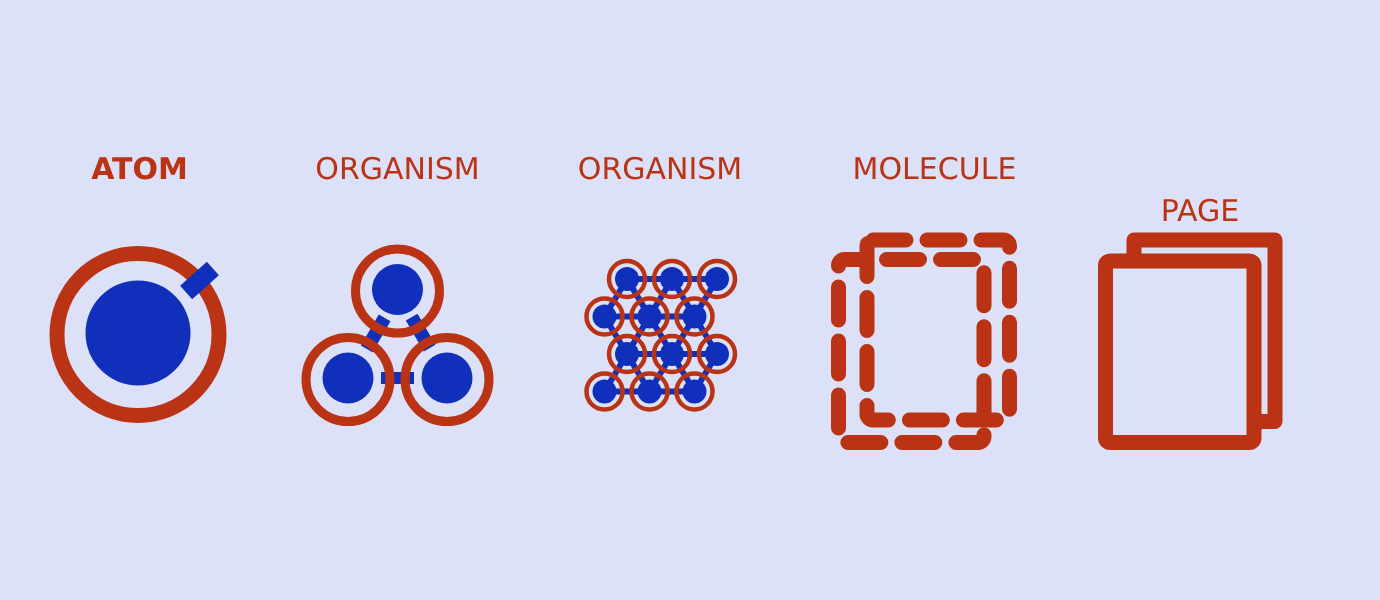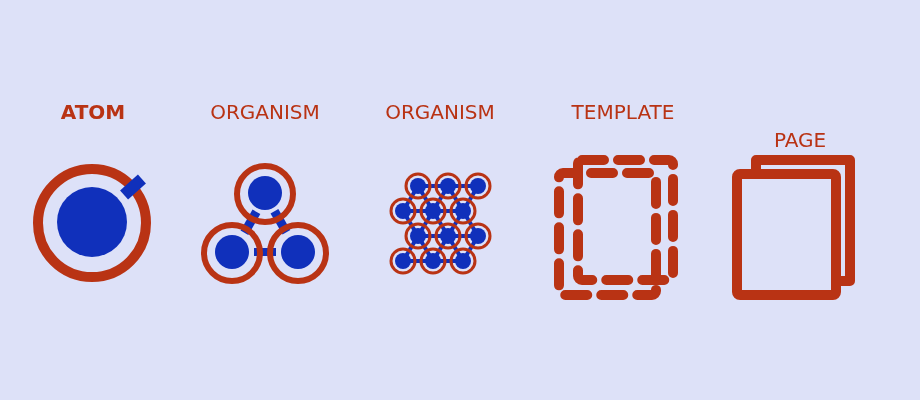--- a/index.html
+++ b/index.html
@@ -114,21 +114,21 @@
         <circle cx="75" cy="41" r="8"></circle>
       <circle cx="30" cy="66" r="8"></circle>
         <circle cx="60" cy="66" r="8"></circle>
         <circle cx="90" cy="66" r="8"></circle>
       <circle cx="15" cy="91" r="8"></circle>
         <circle cx="45" cy="91" r="8"></circle>
         <circle cx="75" cy="91" r="8"></circle>
     </g>
   </svg>
 
-  <div class="label" style="left:623px;">TEMPLATE</div>
+  <div class="label" style="left:623px;">MOLECULE</div>
   <svg class="icon" style="left:550px;top:150px;" width="135" height="155" viewBox="0 0 135 155">
     <g fill="none" stroke="#b93314" stroke-width="10" stroke-linecap="round" stroke-linejoin="round">
 
       <rect x="28" y="10" width="95" height="120" rx="4" stroke-dasharray="22 14"></rect>
 
       <rect x="9" y="23" width="97" height="122" rx="4" stroke-dasharray="22 14" stroke-dashoffset="8"></rect>
     </g>
   </svg>
 
   <div class="label" style="left:800px;margin-top:28px;">PAGE</div>

